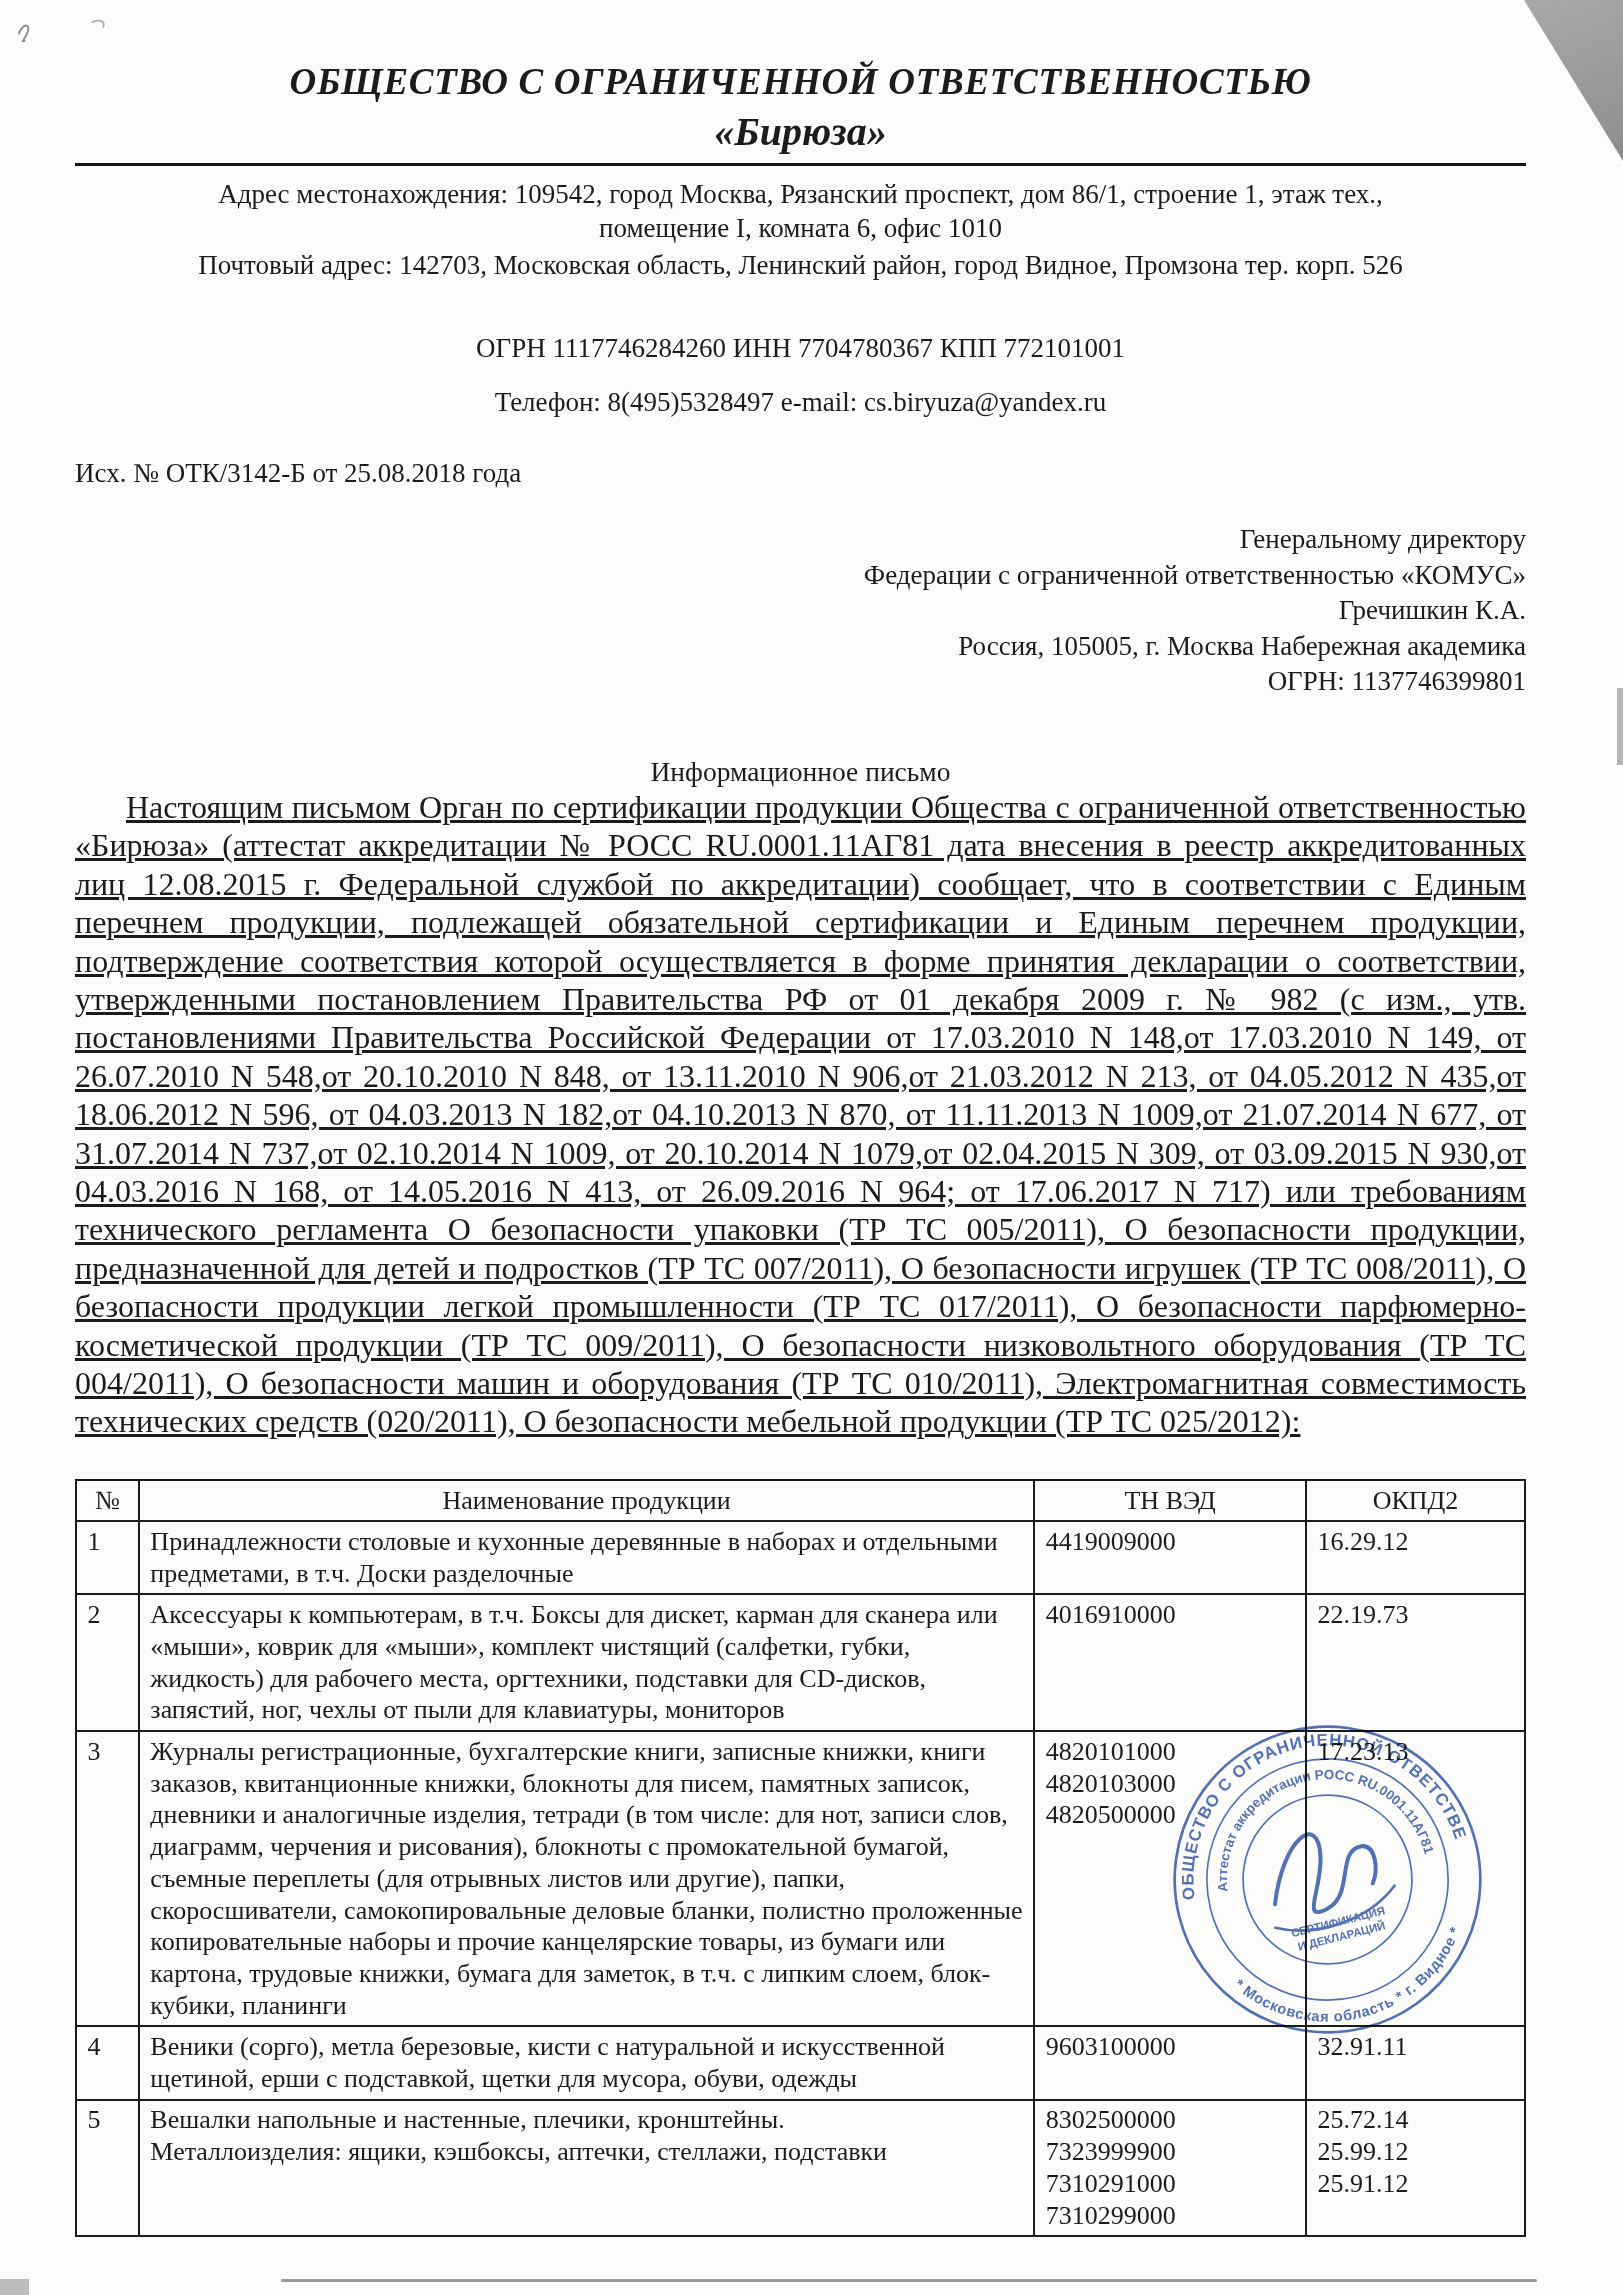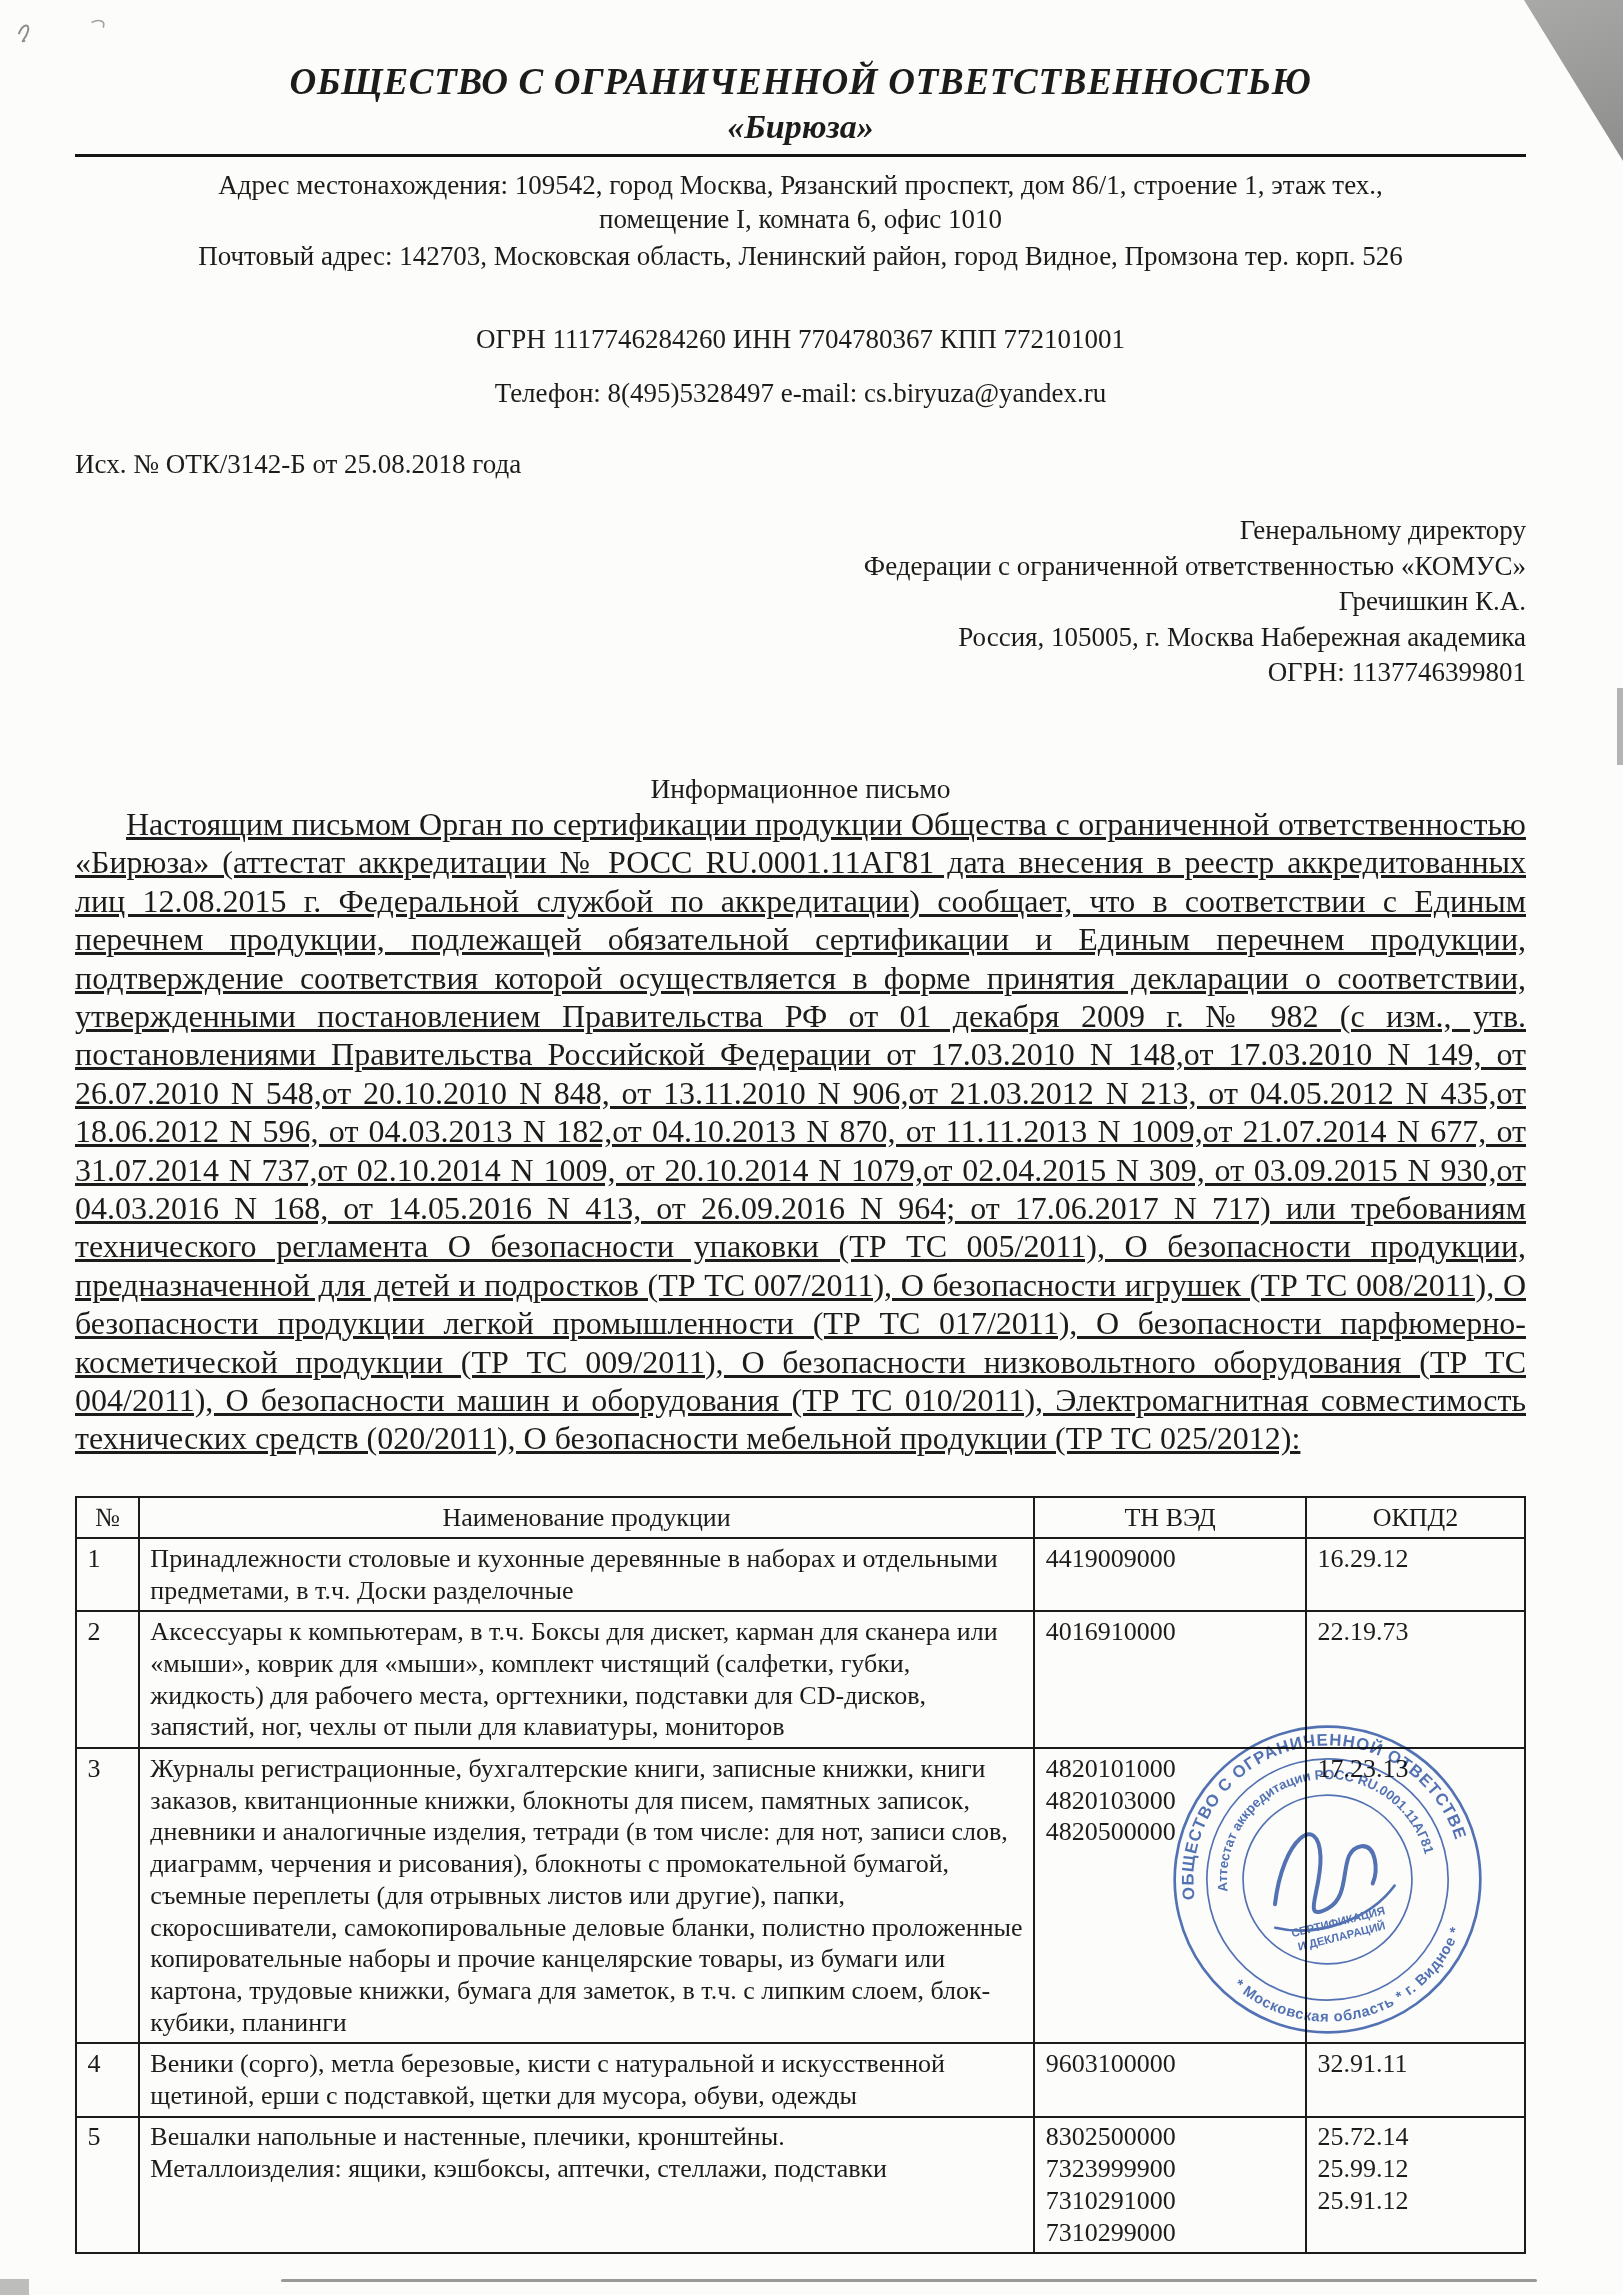--- a/index.html
+++ b/index.html
@@ -5,34 +5,34 @@
   * { margin:0; padding:0; box-sizing:border-box; }
   html { background:#d8d8d6; }
   body {
     width:1623px; height:2295px; position:relative;
     font-family:"Liberation Serif","DejaVu Serif",serif;
     color:#1c1c1c; background:#fcfcfa; overflow:hidden;
   }
   .page { position:absolute; inset:0; padding:60px 97px 0 75px; overflow:hidden; }
 
   .company1 { font-size:37px; font-weight:bold; font-style:italic; text-align:center; letter-spacing:0.7px; }
-  .company2 { font-size:34px; font-weight:bold; font-style:italic; text-align:center; margin-top:5.2px; }
+  .company2 { font-size:40px; font-weight:bold; font-style:italic; text-align:center; margin-top:5.2px; }
   .rule { border-top:3.3px solid #161616; margin-top:7.9px; }
 
   .addr { font-size:27px; text-align:center; line-height:1.28; }
   .addr1 { max-width:1217px; margin:10.5px auto 0 auto; }
   .addr2 { margin-top:2.6px; }
   .reg { margin-top:48px; }
   .contact { margin-top:20px; }
 
   .ref { font-size:27px; margin-top:38px; text-align:left; }
 
   .recipient { font-size:27px; text-align:right; margin-top:33px; line-height:1.32; }
 
-  .subject { font-size:27.5px; font-weight:normal; text-align:center; margin-top:82px; }
+  .subject { font-size:27.5px; font-weight:normal; text-align:center; margin-top:56px; }
 
   .body-par {
     font-size:32px; line-height:1.2;
     text-align:justify; text-indent:51px;text-decoration:underline;
   }
 
   table.products { width:100%; border-collapse:collapse; table-layout:fixed; margin-top:38px; }
   .products th, .products td {
     border:2px solid #1b1b1b; vertical-align:top;
     font-size:26px; line-height:1.22; padding:3.9px 10.5px;

